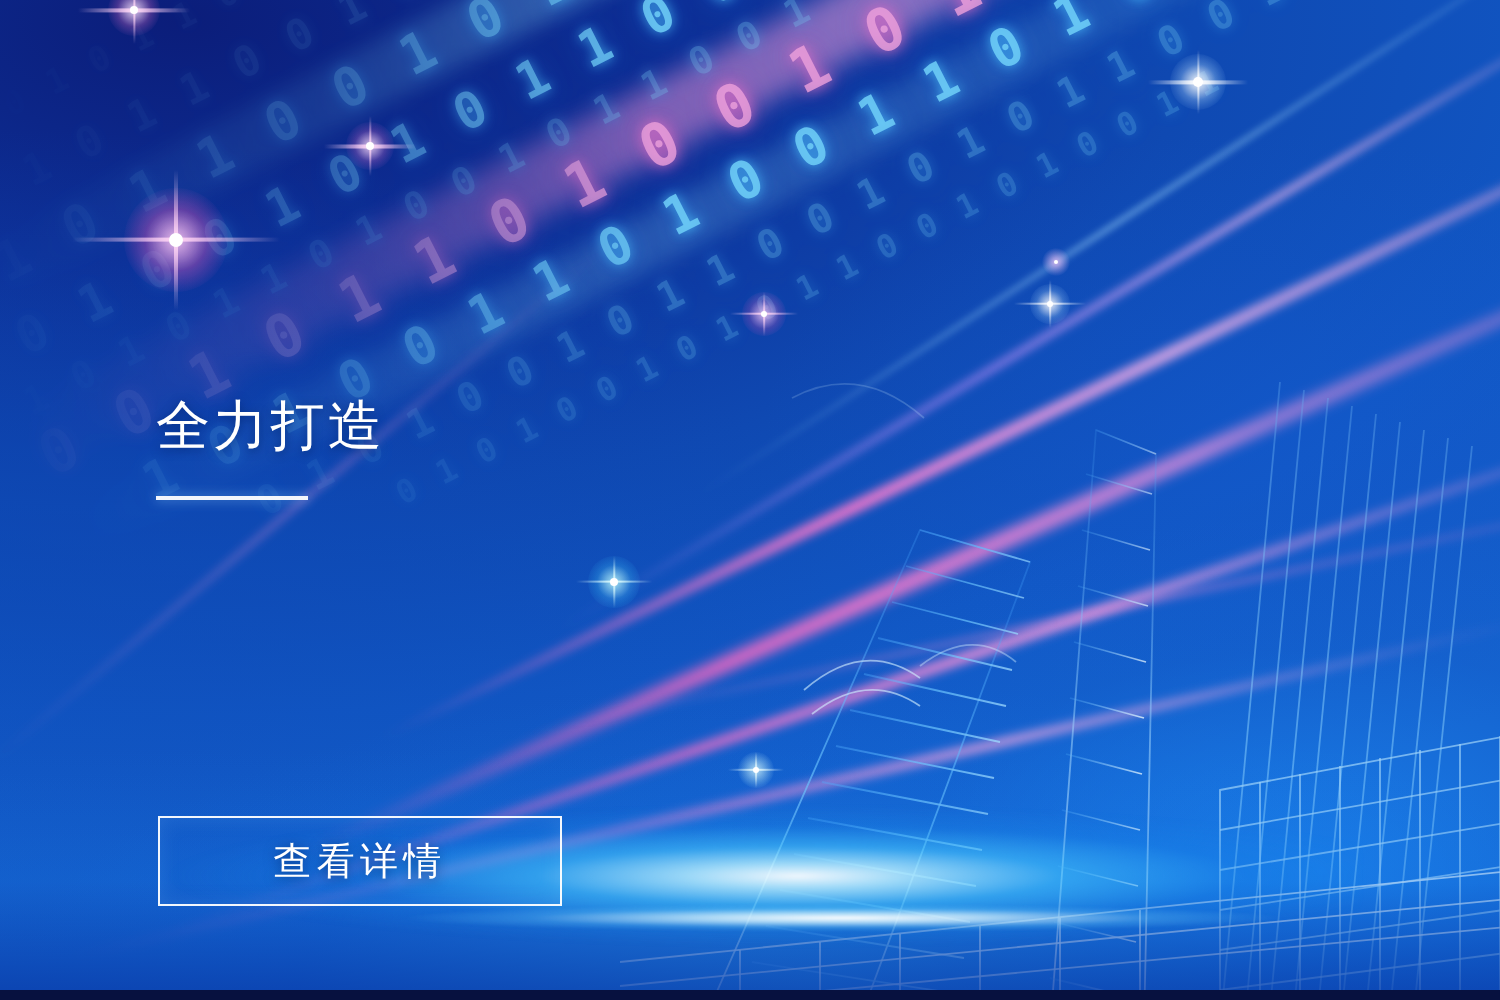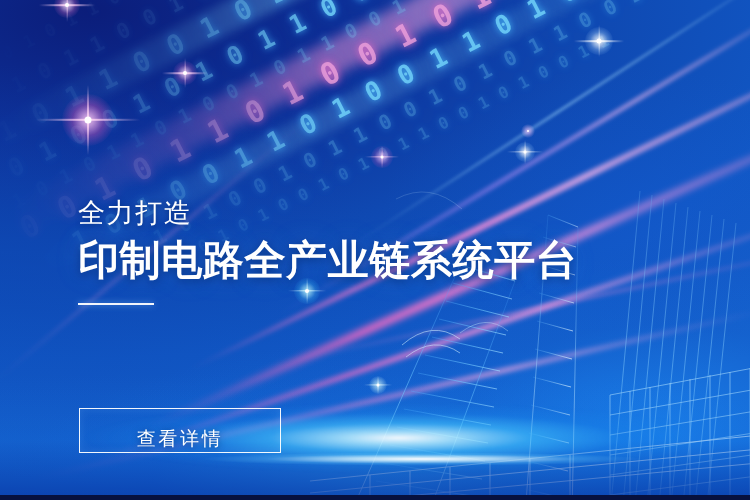--- a/index.html
+++ b/index.html
@@ -101,21 +101,21 @@
     font-size:13px;line-height:26px;color:#ffffff;font-weight:400;
     letter-spacing:.02em;width:470px;
     text-shadow:0 1px 6px rgba(0,30,90,.7);
   }
 
   #cta{
     position:absolute;left:79px;top:408px;
     width:202px;height:45px;
     border:1px solid rgba(255,255,255,.95);
     background:transparent;
-    display:flex;align-items:flex-end;justify-content:center;
+    display:flex;align-items:center;justify-content:center;
     cursor:pointer;
     box-shadow:0 0 10px rgba(120,190,255,.18) inset;
   }
   #cta span{
     font-size:19px;color:#ffffff;letter-spacing:.14em;
     text-shadow:0 1px 6px rgba(0,30,90,.6);
   }
 </style>
 </head>
 <body>
@@ -320,21 +320,20 @@
     <div class="star" style="left:378px;top:385px;">
       <i class="glow" style="width:18px;height:18px;background:radial-gradient(circle,rgba(210,255,255,.7) 0%,rgba(0,0,0,0) 74%);"></i>
       <i class="h" style="width:28px;height:1.2px;background:linear-gradient(90deg,rgba(190,250,255,0),rgba(235,255,255,.9),rgba(190,250,255,0));"></i>
       <i class="v" style="width:18px;height:1.1px;background:linear-gradient(90deg,rgba(190,250,255,0),rgba(235,255,255,.9),rgba(190,250,255,0));"></i>
       <i class="core" style="width:3px;height:3px;box-shadow:0 0 6px #fff;"></i>
     </div>
   </div>
 
   <div id="copy">
     <div id="eyebrow">全力打造</div>
-    <div id="headline">印制电路全产业链系统平台</div>
     <div id="rule"></div>
   </div>
 
   <div id="cta">
     <span>查看详情</span>
   </div>
 
 </div>
 
 </body></html>

